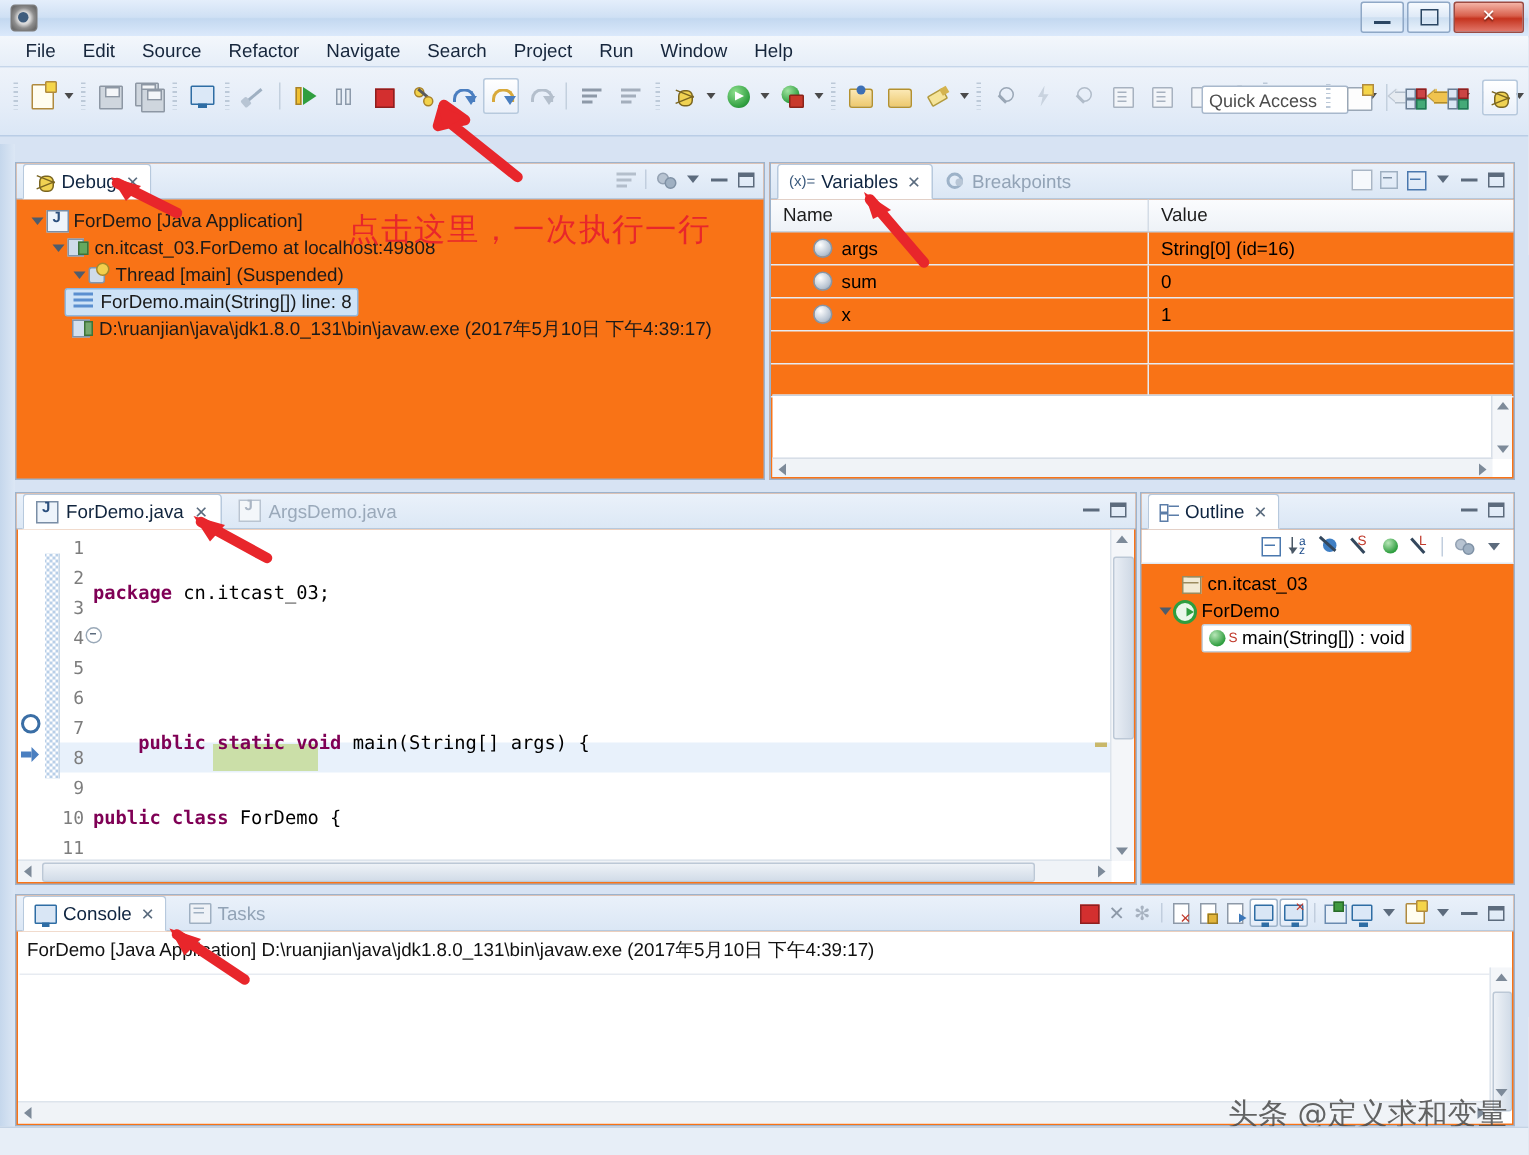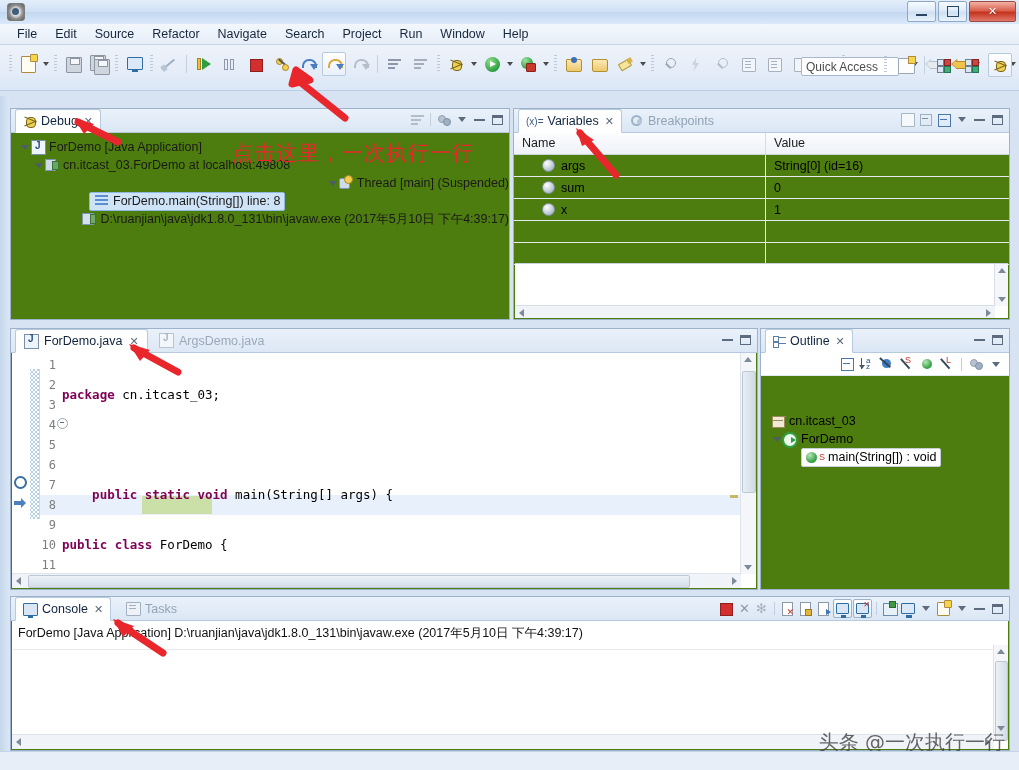--- a/index.html
+++ b/index.html
@@ -160,21 +160,21 @@
   .perspnew{position:absolute;left:2px;top:2px;width:15px;height:14px;border:1.3px solid #9aa7b6;background:#fdfdfd;border-radius:1px;}
   .perspnew:after{content:"";position:absolute;right:-2px;top:-3px;width:6px;height:6px;background:#f5d54a;border:1px solid #b08a3e;}
   .javaperp{position:absolute;left:2px;top:3px;width:14px;height:13px;}
   .javaperp i{position:absolute;width:5px;height:5px;border:1px solid #6b7f95;background:#dbe6f4;}
   .javaperp i:nth-child(1){left:0;top:0;}
   .javaperp i:nth-child(2){left:7px;top:0;background:#c44;border-color:#822;}
   .javaperp i:nth-child(3){left:0;top:7px;}
   .javaperp i:nth-child(4){left:7px;top:7px;background:#4a7;border-color:#275;}
 
   
-  .view{position:absolute;background:#4d7c0f;border:1px solid #9db3cc;box-sizing:border-box;}
+  .view{position:absolute;background:#f97316;border:1px solid #9db3cc;box-sizing:border-box;}
   .view-tabs{
     height:23px;background:linear-gradient(to bottom,#eaf1fa,#dbe7f5);
     border-bottom:1px solid #b7c9dd;position:relative;
   }
   .vtab{
     position:absolute;top:0;height:23px;display:flex;align-items:center;gap:4px;
     padding:0 7px;font-size:12.5px;box-sizing:border-box;
   }
   .vtab.sel{
     background:#fff;border:1px solid #b7c9dd;border-bottom:1px solid #fff;border-radius:3px 3px 0 0;
@@ -212,22 +212,22 @@
   .ic-frame i:nth-child(3){top:8px;}
   .ic-proc{width:14px;height:13px;position:absolute;left:1px;top:1px;}
   .ic-proc:before{content:"";position:absolute;left:0;top:1px;width:10px;height:10px;background:#d4e0ee;border:1px solid #7f94ac;}
   .ic-proc:after{content:"";position:absolute;right:0;top:2px;width:4px;height:8px;background:#76a86f;border:1px solid #3d7339;}
   .sel-pill{
     background:#cfe3f7;border:1px solid #8fb8e0;border-radius:2px;padding:0 4px;
     display:inline-flex;align-items:center;height:17px;
   }
   .ind1{padding-left:8px;}
   .ind2{padding-left:22px;}
-  .ind3{padding-left:24px;justify-content:flex-end;}
-  .ind4{padding-left:78px;}
+  .ind3{padding-left:36px;}
+  .ind4{padding-left:32px;}
 
   
   #vars-view{left:513px;top:108px;width:497px;height:212px;}
   .vtable{font-size:12.5px;}
   .vhead{
     height:21px;background:linear-gradient(to bottom,#fbfcfe,#eef2f7);
     border-bottom:1px solid #c8d2de;display:flex;
   }
   .vhead div{padding:3px 0 0 8px;color:#1c1c1c;box-sizing:border-box;}
   .vcol1{width:252px;border-right:1px solid #d4dce6;}
@@ -928,21 +928,21 @@
       <div class="olt">
         <span style="position:absolute;left:3px;top:4px;width:6px;height:6px;border-radius:50%;background:#b7c3d1;border:1px solid #93a1b2"></span>
         <span style="position:absolute;left:8px;top:7px;width:6px;height:6px;border-radius:50%;background:#9fb0c2;border:1px solid #7f91a5"></span>
       </div>
       <div class="olt">
           <span class="vdn" style="position:absolute;left:5px;top:7px"></span>
         </div>
     </div>
 
     <div class="ol-tree">
-      <div class="trow" style="padding-left:10px;margin-top:32px;">
+      <div class="trow" style="padding-left:26px;">
         <span class="pkgico"></span>
         <span>cn.itcast_03</span>
       </div>
       <div class="trow" style="padding-left:10px;">
         <span class="tw open"></span>
         <span class="clsico"></span>
         <span>ForDemo</span>
       </div>
       <div class="trow" style="padding-left:40px;">
         <span class="ol-sel">
@@ -1051,15 +1051,15 @@
       <polygon points="576,128 594,140 582,146"></polygon>
 
       <path d="M178,372 L134,348" stroke="#e8262b" stroke-width="7" stroke-linecap="round"></path>
       <polygon points="129,344 150,350 140,361"></polygon>
 
       <path d="M163,653 L118,623" stroke="#e8262b" stroke-width="7" stroke-linecap="round"></path>
       <polygon points="113,619 134,626 123,637"></polygon>
     </g>
   </svg>
 
-  <div class="watermark">头条 @一次执行一行</div>
+  <div class="watermark">头条 @定义求和变量</div>
   <div class="statusbar"></div>
 </div>
 
 </body></html>

